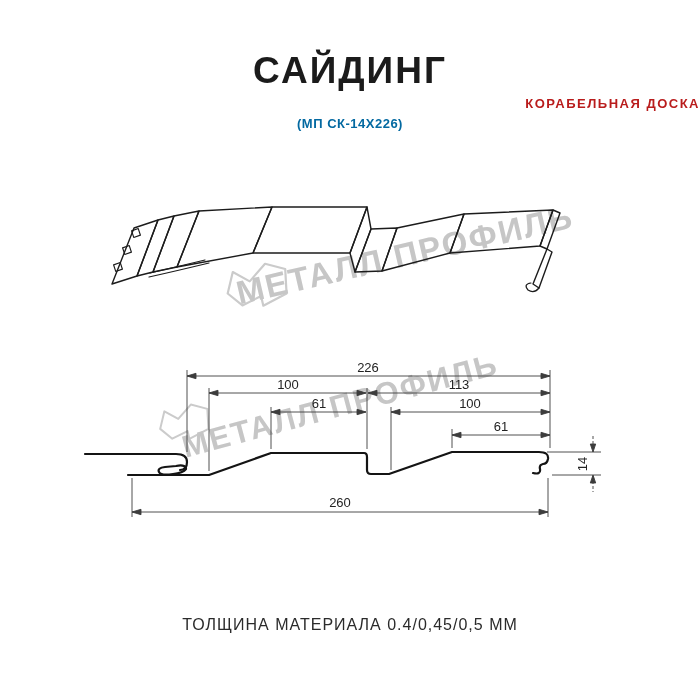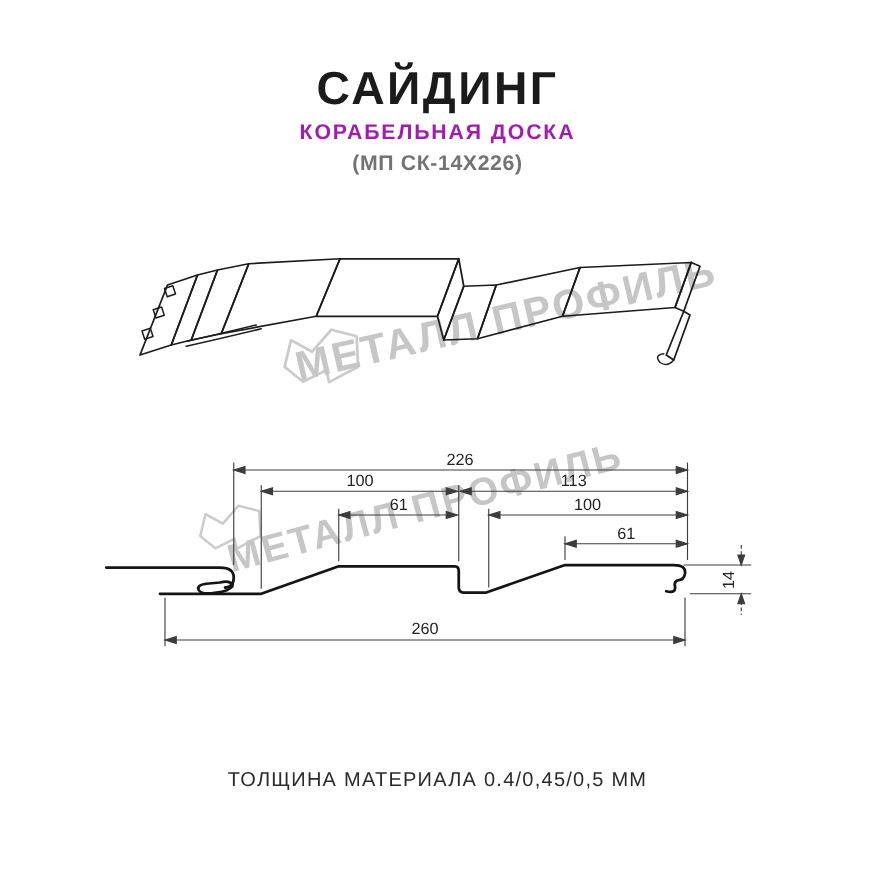--- a/index.html
+++ b/index.html
@@ -1,21 +1,21 @@
 <!DOCTYPE html>
 <html><head>
 <meta charset="utf-8">
 <style>
   html,body{margin:0;padding:0;background:#fff;}
   .page{position:relative;width:700px;height:680px;background:#fff;overflow:hidden;
         font-family:"Liberation Sans","DejaVu Sans",sans-serif;}
   .header{position:absolute;top:52px;left:0;width:700px;text-align:center;z-index:3;}
   .title{font-size:37px;font-weight:700;letter-spacing:2px;color:#1b1b1b;line-height:1.0;}
-  .subtitle{margin-top:7px;font-size:17px;font-weight:700;letter-spacing:1.5px;color:#a21caf;}
-  .code{margin-top:5px;font-size:17px;font-weight:700;letter-spacing:.5px;color:#737373;text-align:center;}
+  .subtitle{margin-top:7px;font-size:13px;font-weight:700;letter-spacing:1.5px;color:#b91c1c;text-align:right;}
+  .code{margin-top:5px;font-size:13px;font-weight:700;letter-spacing:.5px;color:#0369a1;text-align:center;}
   .footer{position:absolute;top:616px;left:0;width:700px;text-align:center;
           font-size:16px;font-weight:400;letter-spacing:1px;color:#2b2b2b;z-index:3;}
   svg{position:absolute;top:0;left:0;z-index:2;}
   .wm-text{font-family:"Liberation Sans","DejaVu Sans",sans-serif;font-weight:700;}
   .dim-label{font-family:"Liberation Sans","DejaVu Sans",sans-serif;font-size:13px;fill:#232323;}
 </style>
 </head>
 <body>
 
 <div class="page">

